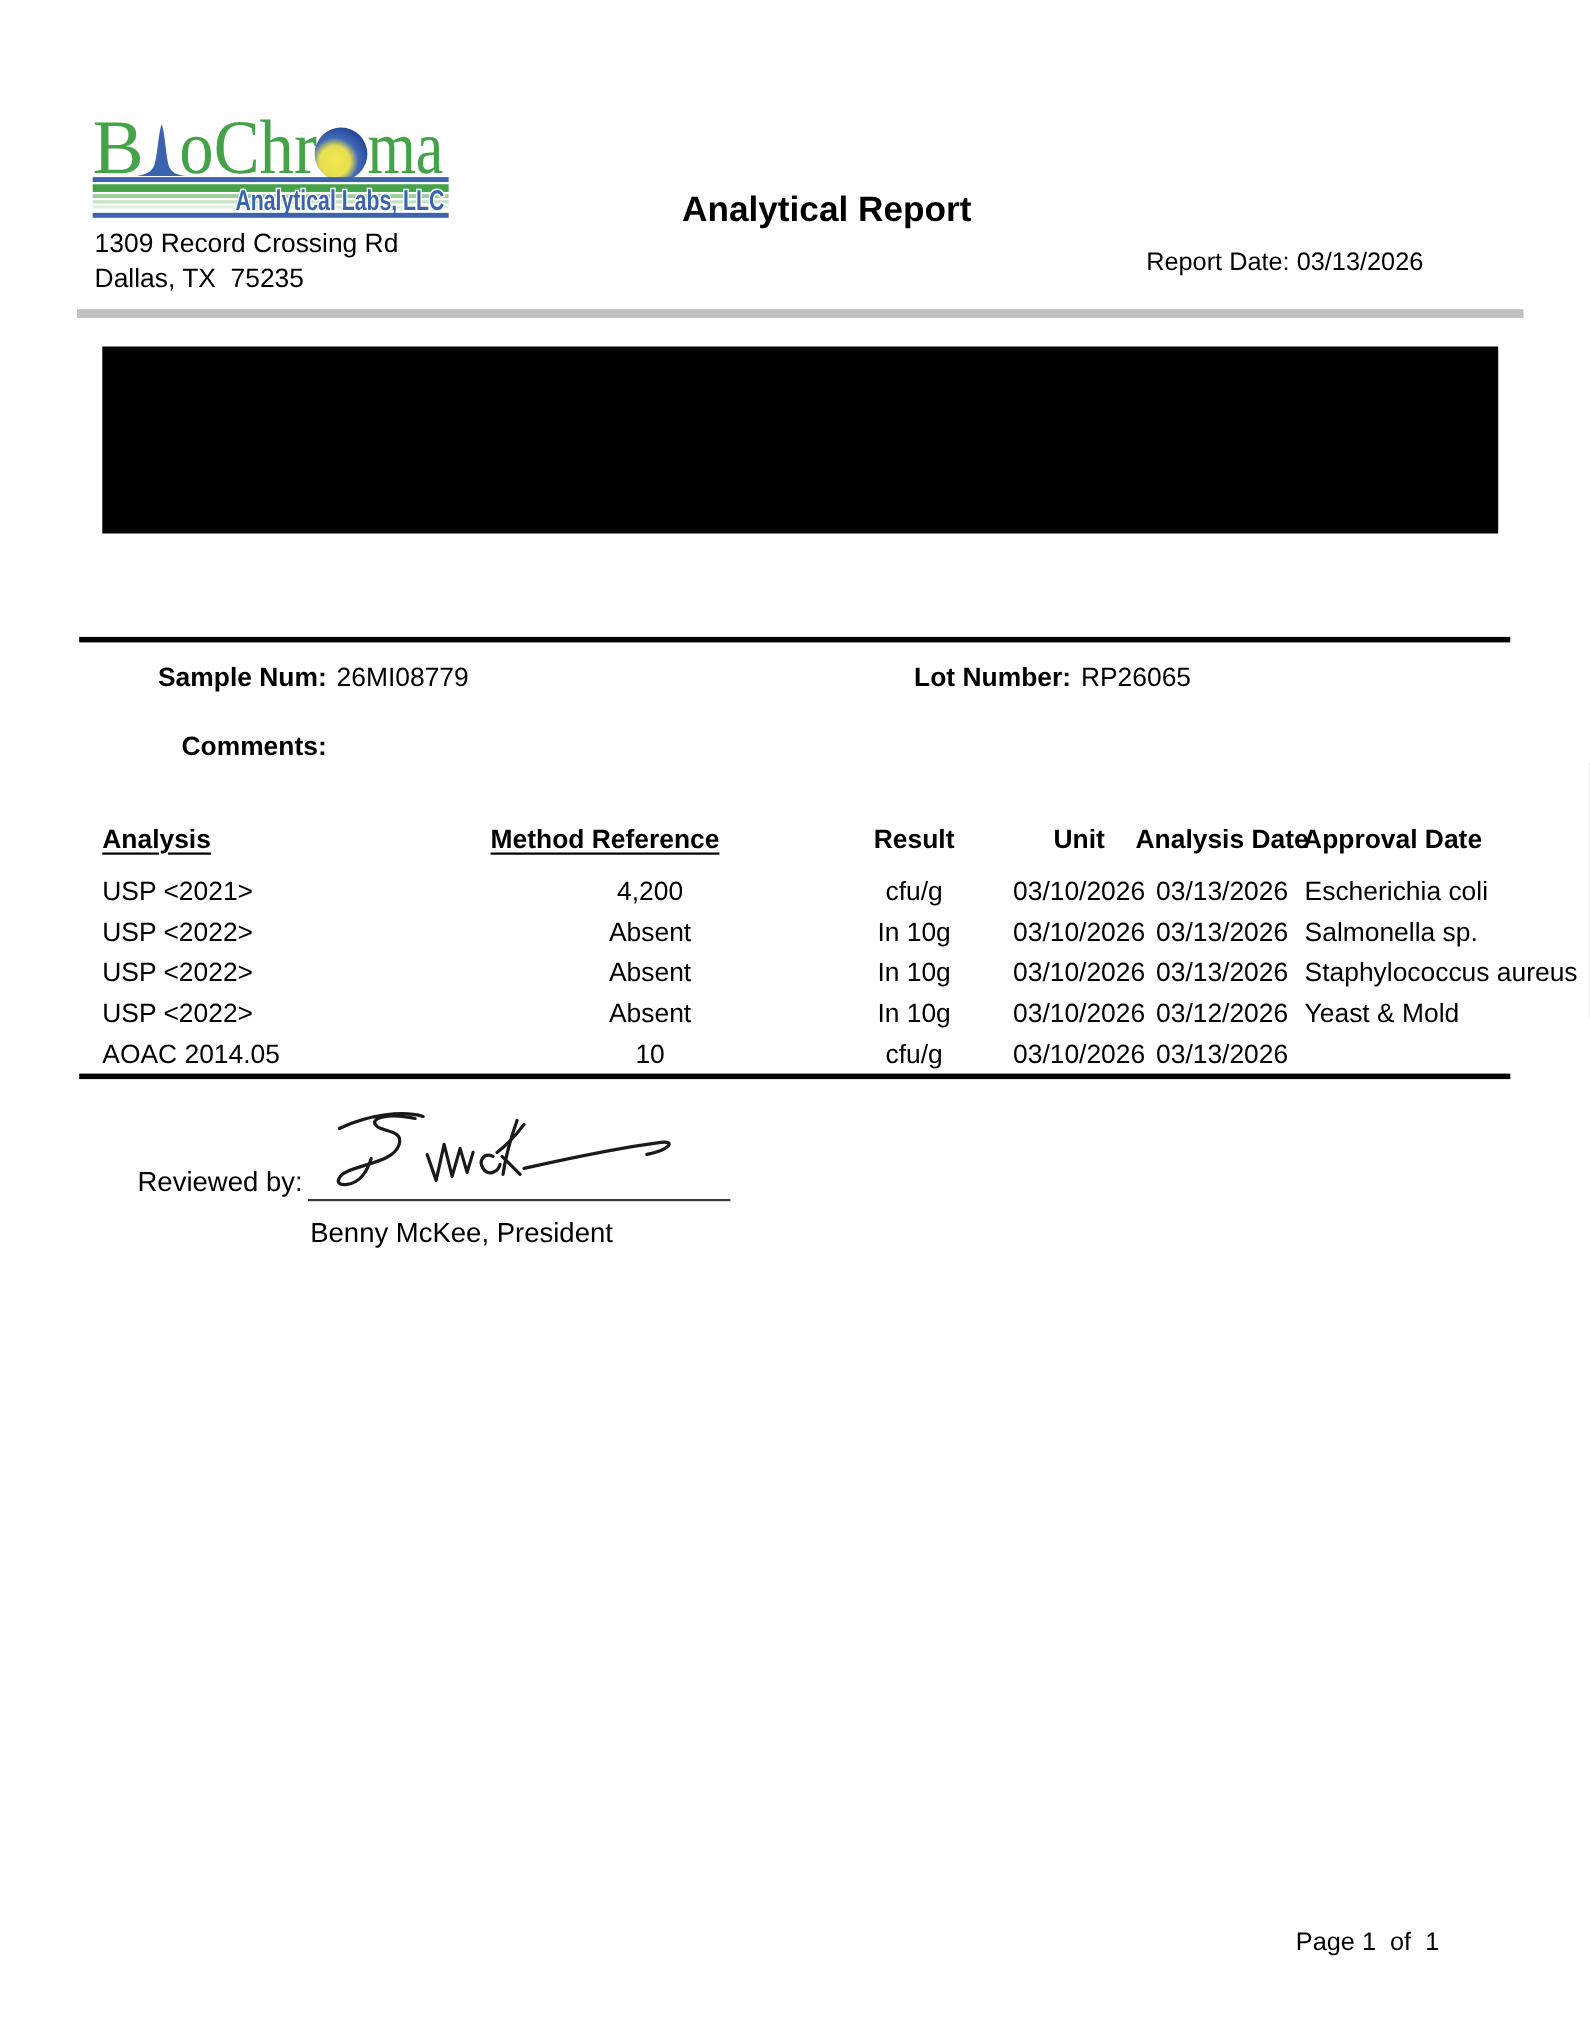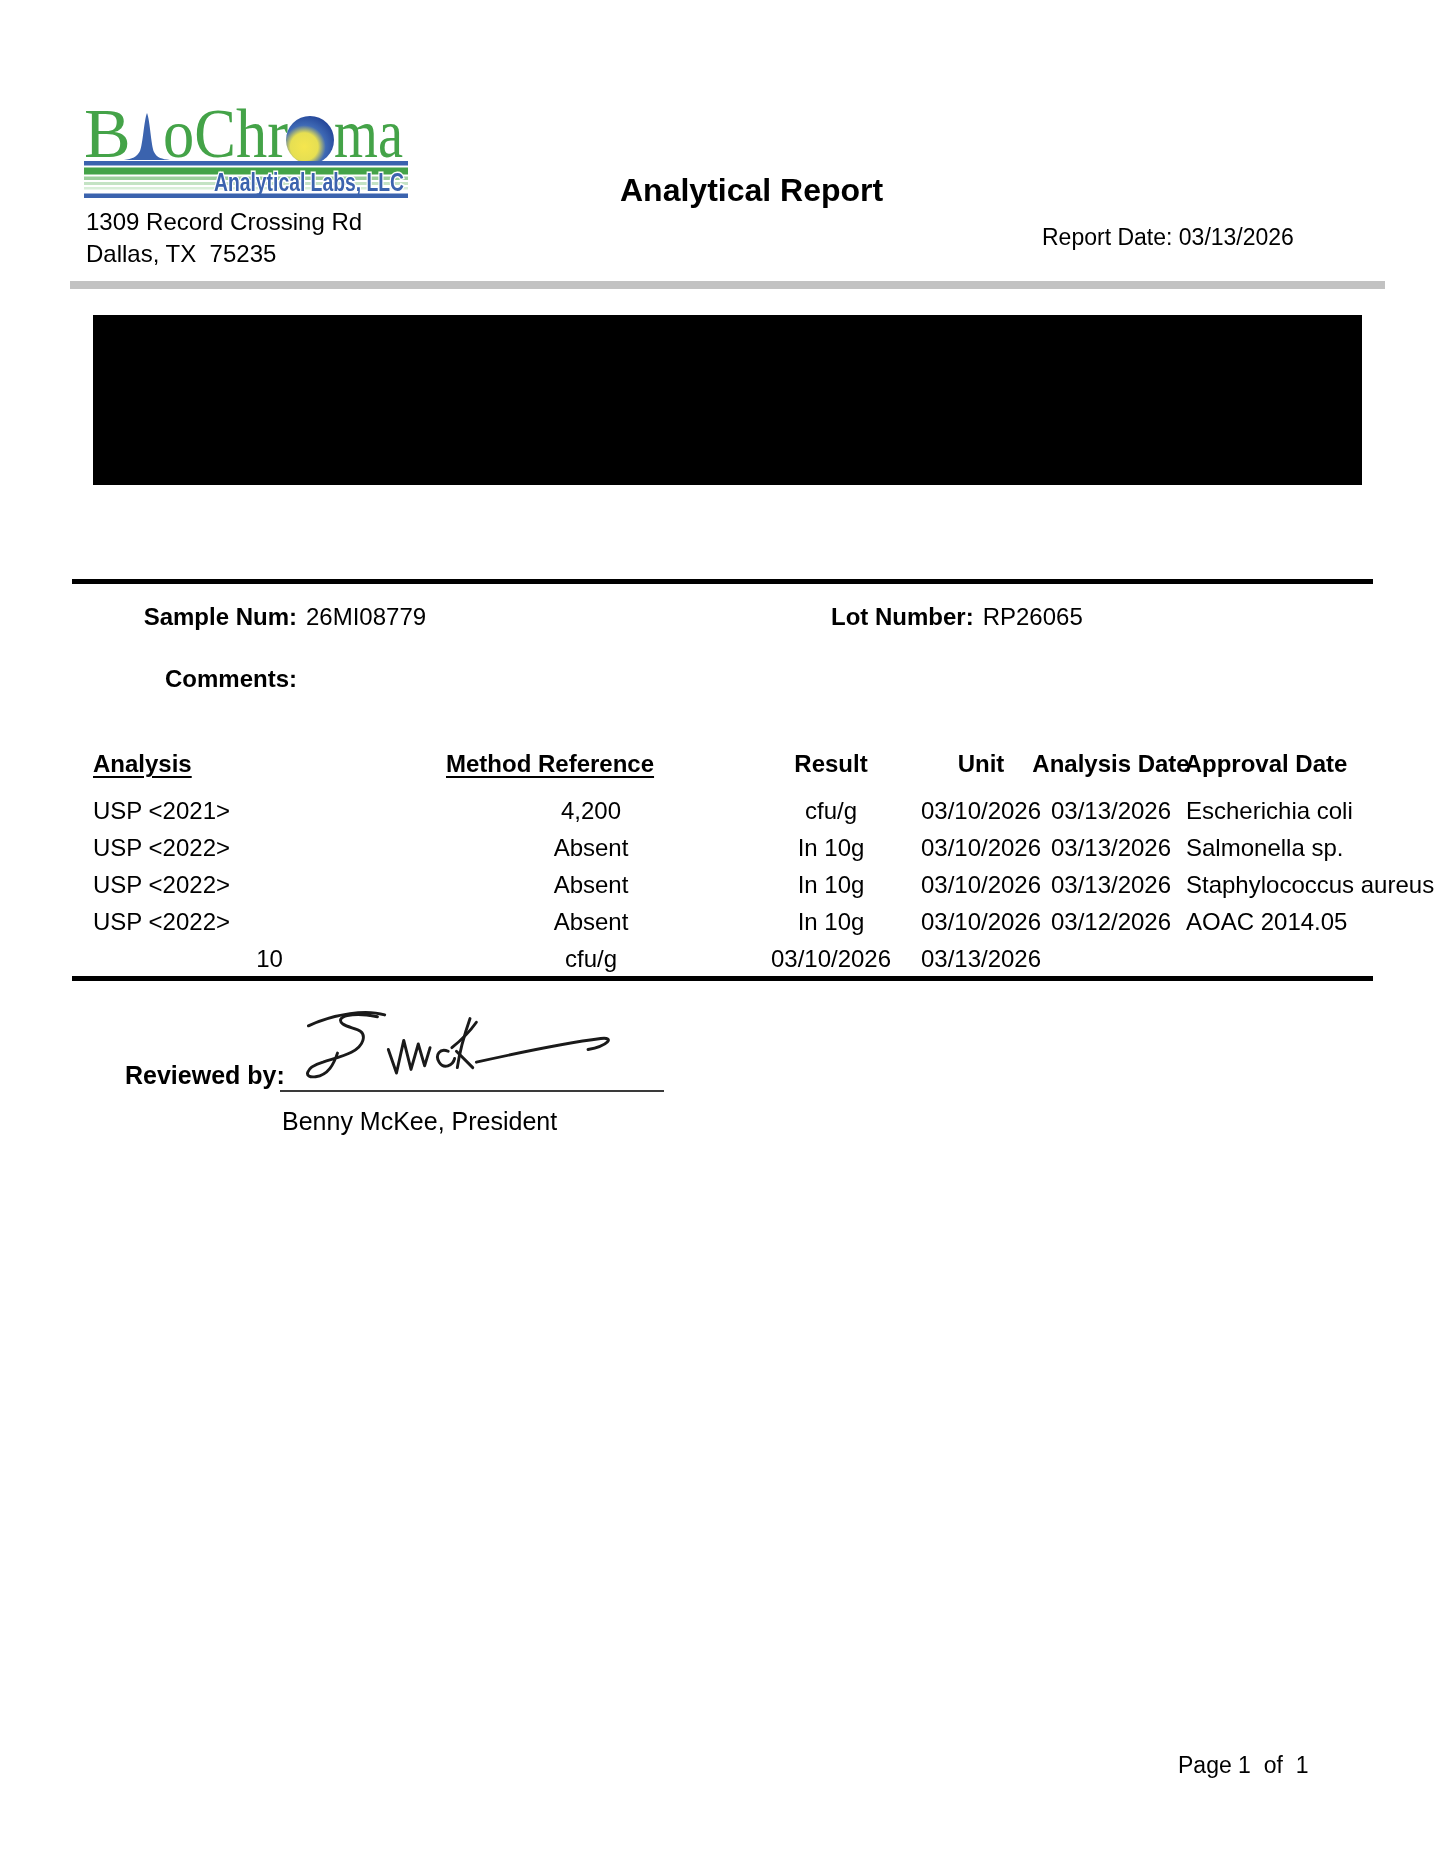--- a/index.html
+++ b/index.html
@@ -16,21 +16,21 @@
   .slabel{display:inline-block;width:225px;text-align:right;font-weight:bold;flex:0 0 225px;}
   .svalue{margin-left:9px;white-space:pre;}
   .lotline{position:absolute;left:759px;top:0;display:flex;align-items:center;height:30px;}
   .lotline .blabel{font-weight:bold;}
   .results{position:absolute;left:93px;top:750px;display:grid;
            grid-template-columns:353px 290px 190px 110px 150px 160px;}
   .results .cell{font-size:24px;height:37.2px;display:flex;align-items:center;white-space:pre;}
   .results .hcell{font-size:24px;height:42px;display:flex;align-items:flex-start;font-weight:bold;white-space:pre;}
   .results .u{text-decoration:underline;text-decoration-thickness:2px;text-underline-offset:4px;}
   .results .c{justify-content:center;text-align:center;}
-  .revlabel{font-size:25px;font-weight:bold;}
+  .revlabel{font-size:25px;}
   .signame{font-size:25px;}
   .sigline{background:#3a3a3a;}
   .footer{font-size:23px;white-space:pre;}
 </style>
 </head>
 <body>
 
 <div class="page">
 
   <svg class="abs" style="left:84px;top:100px;" width="324" height="100" viewBox="0 0 324 100">
@@ -112,20 +112,21 @@
     <div class="cell c">03/10/2026</div>
     <div class="cell c">03/13/2026</div>
 
     <div class="cell">Staphylococcus aureus</div>
     <div class="cell">USP &lt;2022&gt;</div>
     <div class="cell c">Absent</div>
     <div class="cell c">In 10g</div>
     <div class="cell c">03/10/2026</div>
     <div class="cell c">03/12/2026</div>
 
+    <div class="cell">Yeast &amp; Mold</div>
     <div class="cell">AOAC 2014.05</div>
     <div class="cell c">10</div>
     <div class="cell c">cfu/g</div>
     <div class="cell c">03/10/2026</div>
     <div class="cell c">03/13/2026</div>
   </div>
 
   <div class="abs blackrule" style="left:72px;top:976px;width:1301px;height:5px;"></div>
 
   <div class="abs revlabel" style="left:125px;top:1061px;">Reviewed by:</div>

